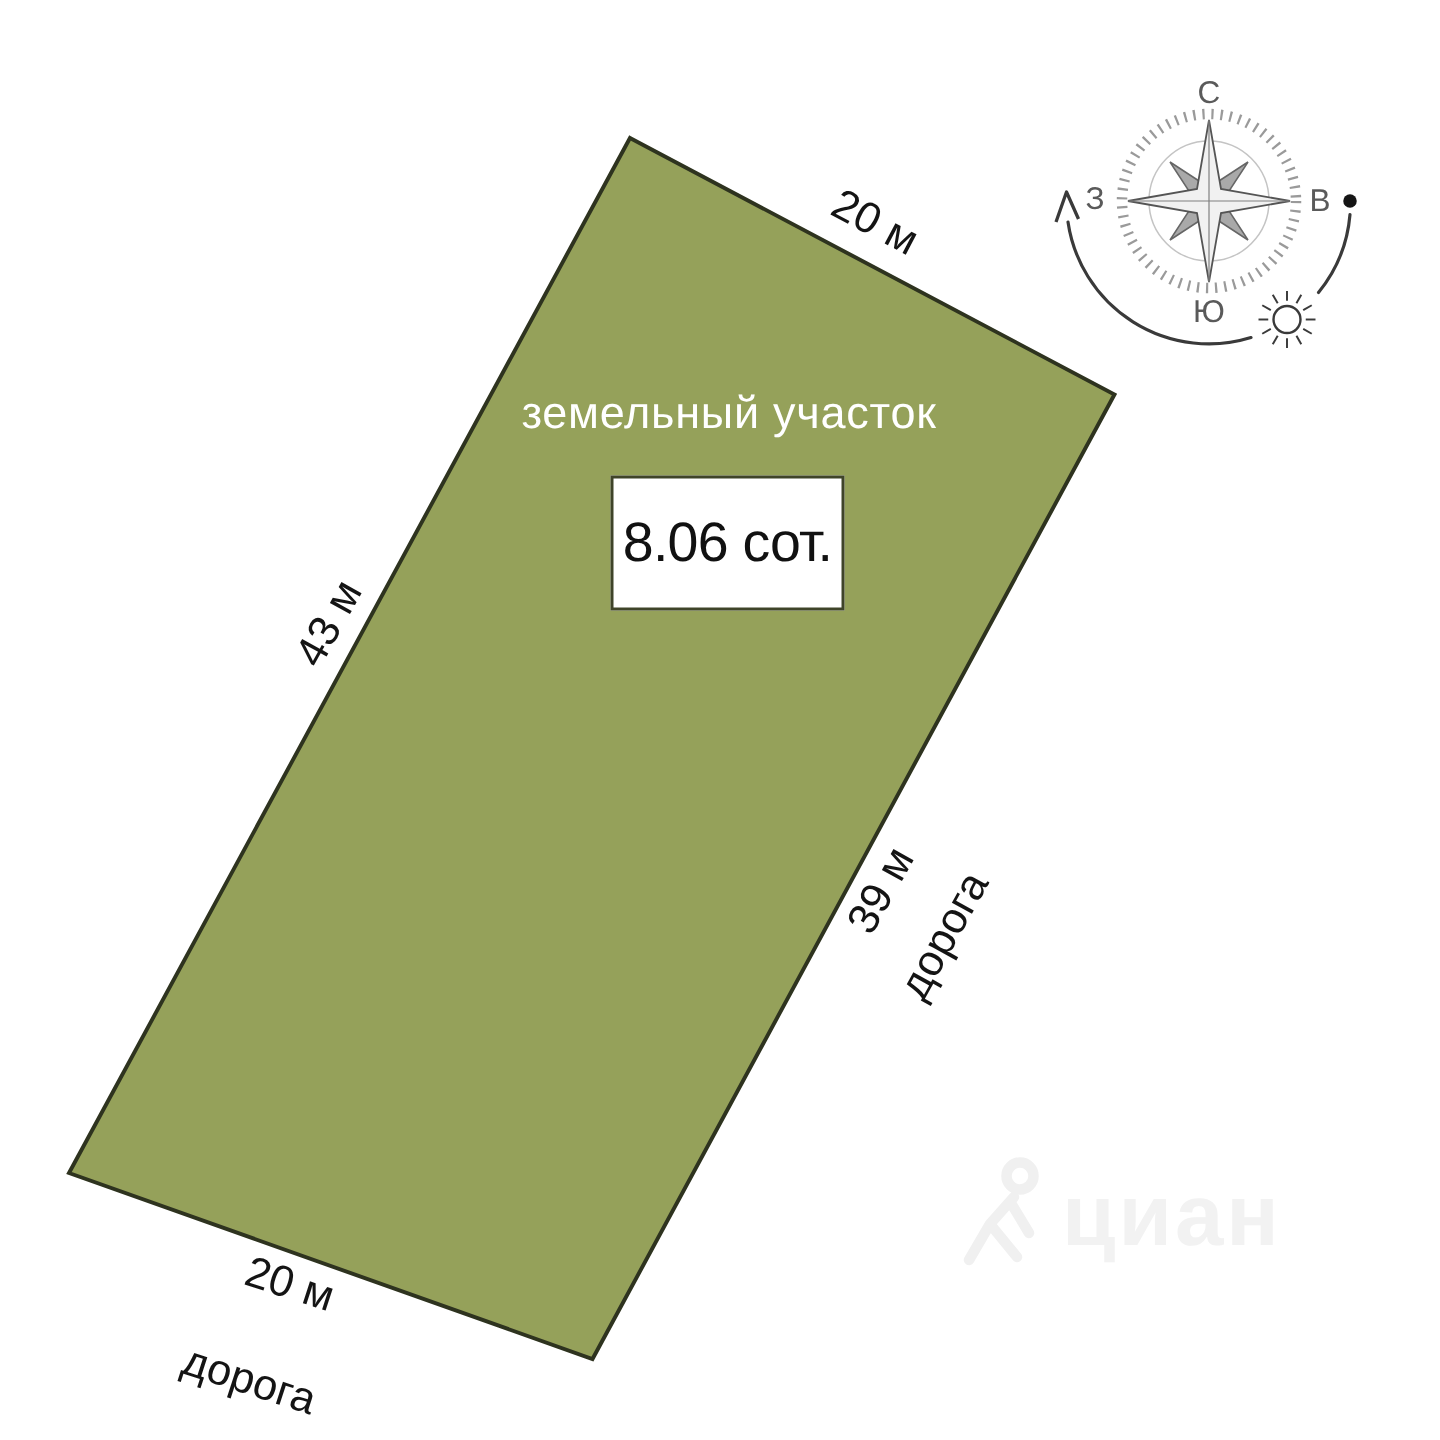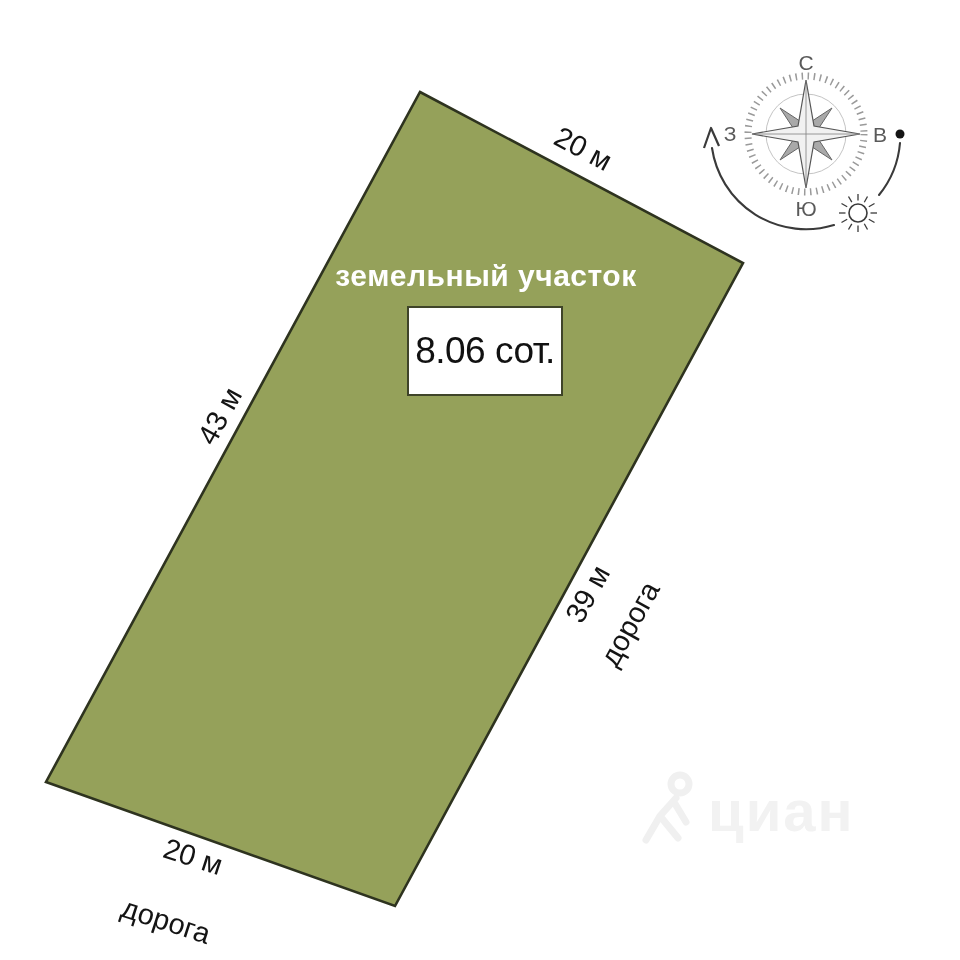--- a/index.html
+++ b/index.html
@@ -32,29 +32,29 @@
     font-weight:500;
     color:var(--label-text);
     white-space:nowrap;
     line-height:1;
   }
   .area-title{
     position:absolute;
     left:486px;top:276px;
     transform:translate(-50%,-50%);
     font-size:30px;
-    font-weight:700;
+    font-weight:400;
     color:var(--area-title-text);
     white-space:nowrap;
     letter-spacing:.5px;
     text-align:right;
   }
   .area-box{
     position:absolute;
-    left:407px;top:306px;
+    left:407px;top:317px;
     width:156px;height:90px;
     background:var(--box-bg);
     border:2px solid var(--box-border);
     box-sizing:border-box;
     display:flex;align-items:center;justify-content:center;
   }
   .area-box span{
     font-size:37px;
     font-weight:500;
     color:#111111;

